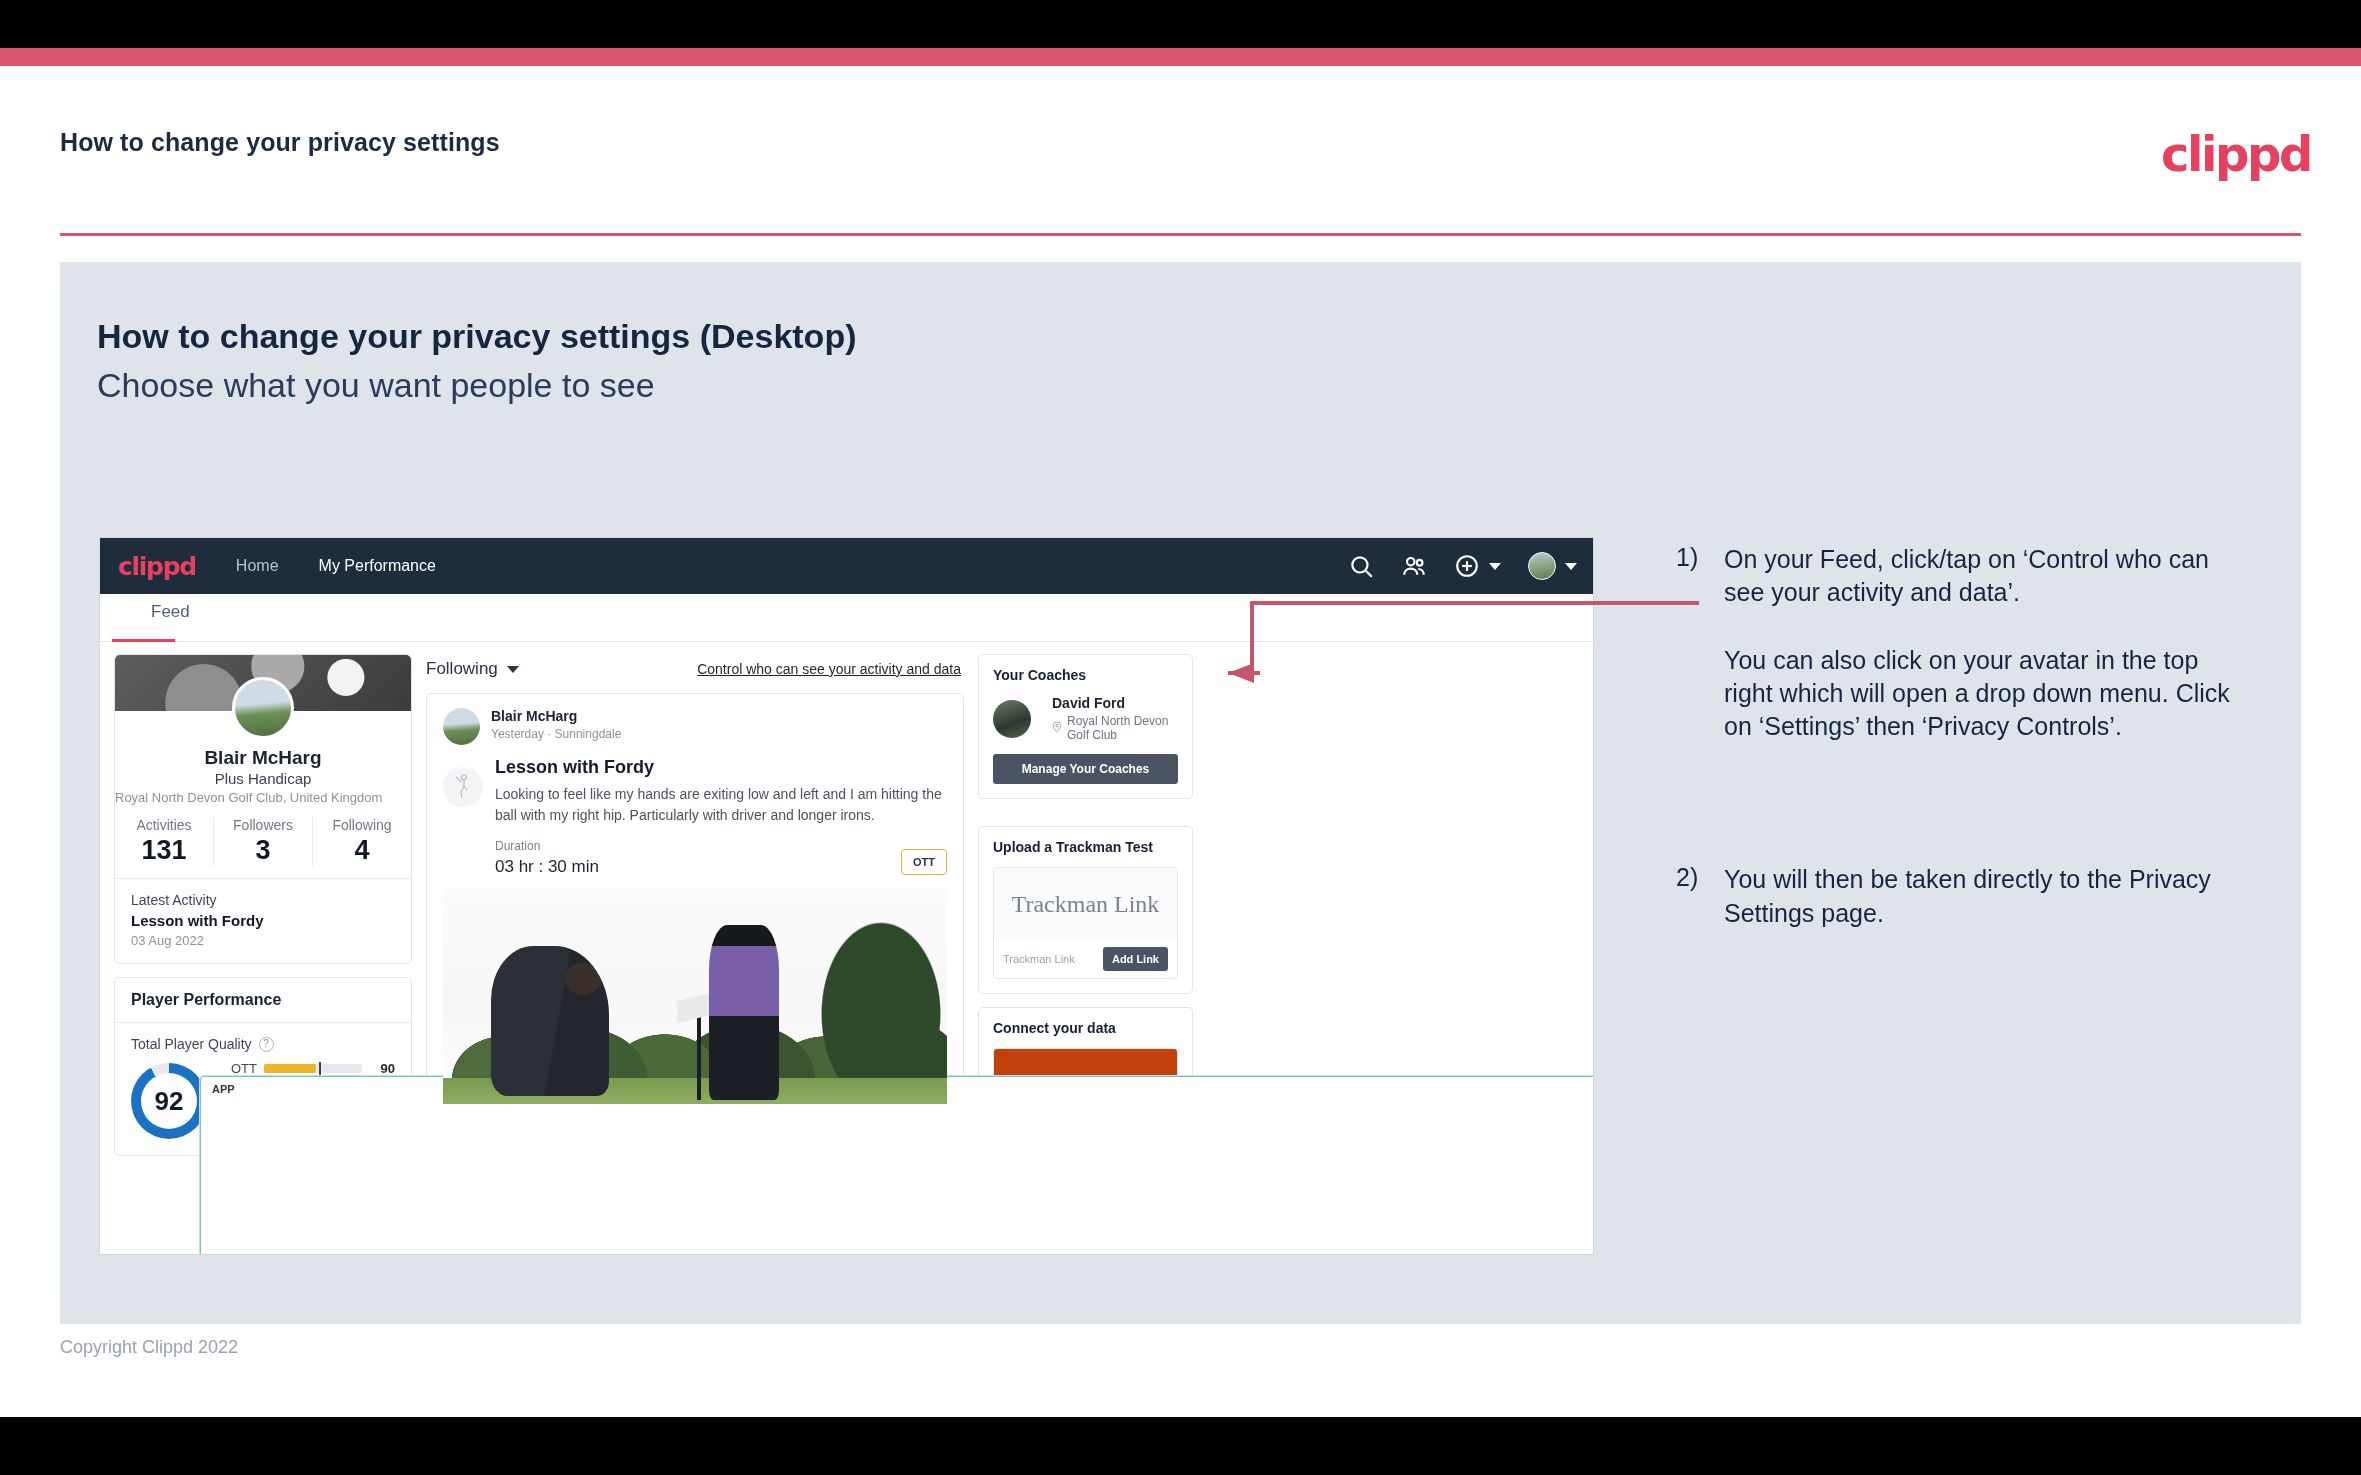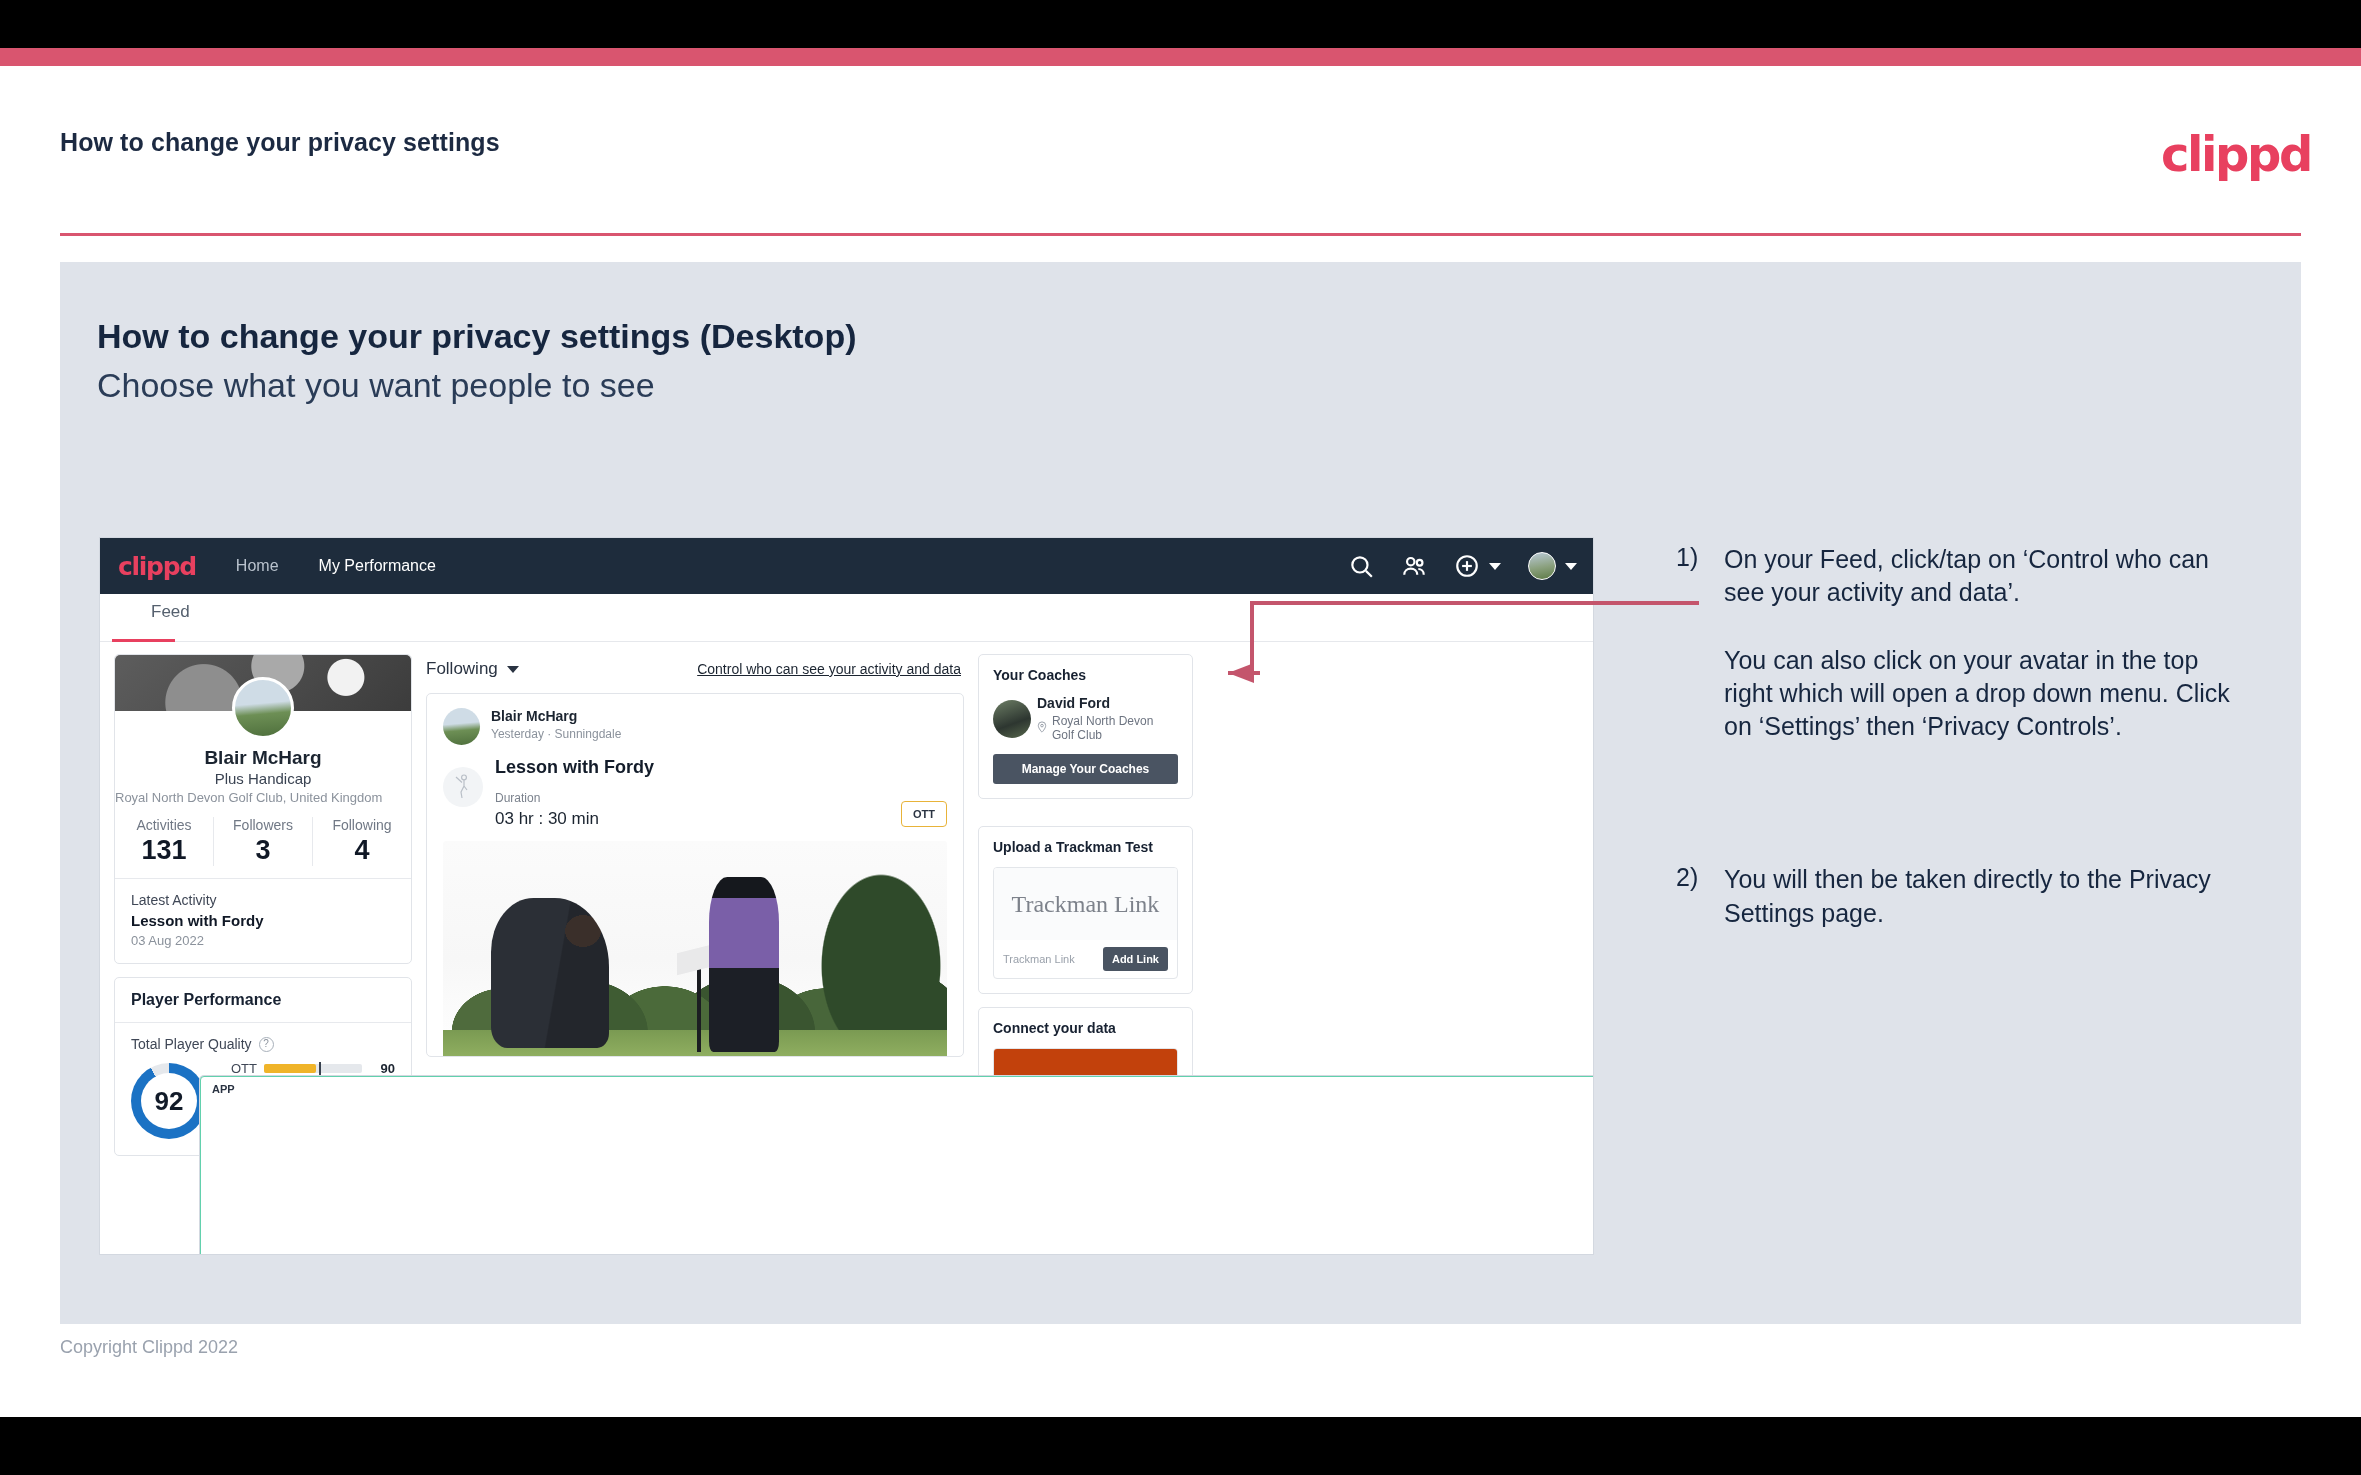--- a/index.html
+++ b/index.html
@@ -194,21 +194,21 @@
     position:absolute; right:168px; bottom:4px; width:70px; height:175px;
     background:linear-gradient(#15181d 0 12%, #7a5fa8 12% 52%, #1c1f26 52% 100%);
     border-radius:26% 26% 6% 6%;
   }
   .ph-tripod { position:absolute; right:246px; bottom:4px; width:4px; height:84px; background:#1b1d22; }
   .ph-tablet { position:absolute; right:228px; bottom:86px; width:42px; height:22px; background:#e9e9ea; transform:skewY(-14deg); }
 
   
   .col-right { width:215px; flex:0 0 215px; }
   .rc-head { padding:12px 14px; font-size:14px; font-weight:700; color:#172131; }
-  .coach-row { display:flex; gap:6px; align-items:center; padding:0 14px 12px 14px; }
+  .coach-row { display:flex; gap:21px; align-items:center; padding:0 14px 12px 14px; }
   .coach-ava { width:38px;height:38px;border-radius:50%;flex:0 0 38px; background:linear-gradient(160deg,#6e7f66,#2d3630 60%,#58684d); }
   .coach-name { font-size:14px; font-weight:700; color:#1b2430; }
   .coach-club { font-size:12px; color:#6d7481; margin-top:3px; display:flex; align-items:center; gap:5px; }
   .btn-dark {
     margin:0 14px 14px 14px; background:#4a5462; color:#ffffff; border:none; border-radius:3px;
     height:30px; width:calc(100% - 28px); font-size:12px; font-weight:700;
     font-family:"Liberation Sans", sans-serif; cursor:pointer;
   }
   .inner-box { margin:0 14px 14px 14px; border:1px solid #e3e6ea; border-radius:4px; overflow:hidden; }
   .inner-logo {
@@ -395,20 +395,21 @@
           <div class="post-main">
             <span class="post-ico">
               <svg width="20" height="26" viewBox="0 0 20 26" fill="none" stroke="#b9bfc7" stroke-width="1.2">
                 <circle cx="11" cy="3.4" r="2.4"></circle>
                 <path d="M11 6v6l-3 6 1 6M11 12l3 4"></path>
                 <path d="M9 8.5 3 3"></path>
               </svg>
             </span>
             <div style="flex:1">
               <div class="post-title">Lesson with Fordy</div>
+              <div class="post-text">Looking to feel like my hands are exiting low and left and I am hitting the ball with my right hip. Particularly with driver and longer irons.</div>
               <div class="dur-row">
                 <div>
                   <div class="dur-k">Duration</div>
                   <div class="dur-v">03 hr : 30 min</div>
                 </div>
                 <div class="chips">
                   <span class="chip ott">OTT</span>
                   <span class="chip app">APP</span>
                 </div>
               </div>

